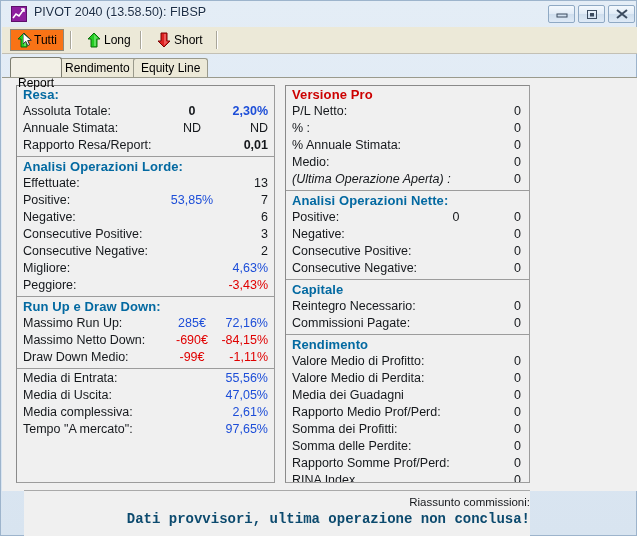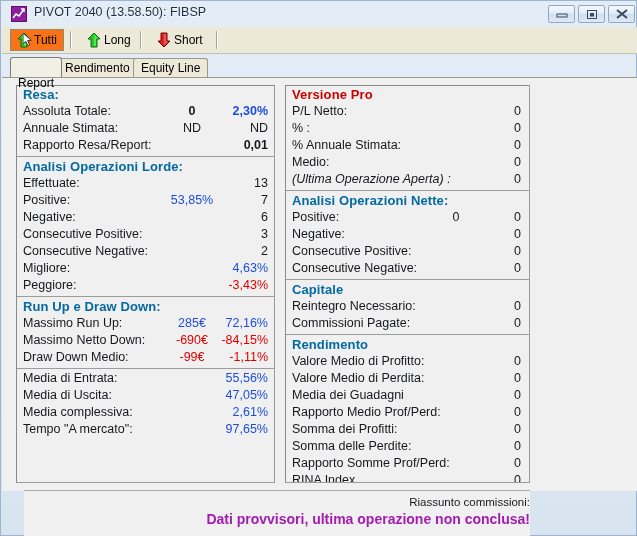--- a/index.html
+++ b/index.html
@@ -147,21 +147,21 @@
     position:absolute;left:1px;top:489px;width:506px;height:46px;
     background:#f0f0f0;
     border-top:1px solid #a9a9a9;
     text-align:right;
     margin-left:22px;
   }
   #status-sub{
     font-size:11.5px;color:#15181c;margin-top:5px;
   }
   #status-main{
-    font-size:14px;font-weight:bold;color:#a21caf;margin-top:3px;
+    font-size:14px;font-weight:bold;color:#0c4a6e;margin-top:3px;font-family:Liberation Mono, monospace;
   }
 </style>
 </head>
 <body>
 
 <div id="window">
 
   <div id="titlebar">
     <div id="app-icon">
       <svg width="14" height="14" viewBox="0 0 14 14">

